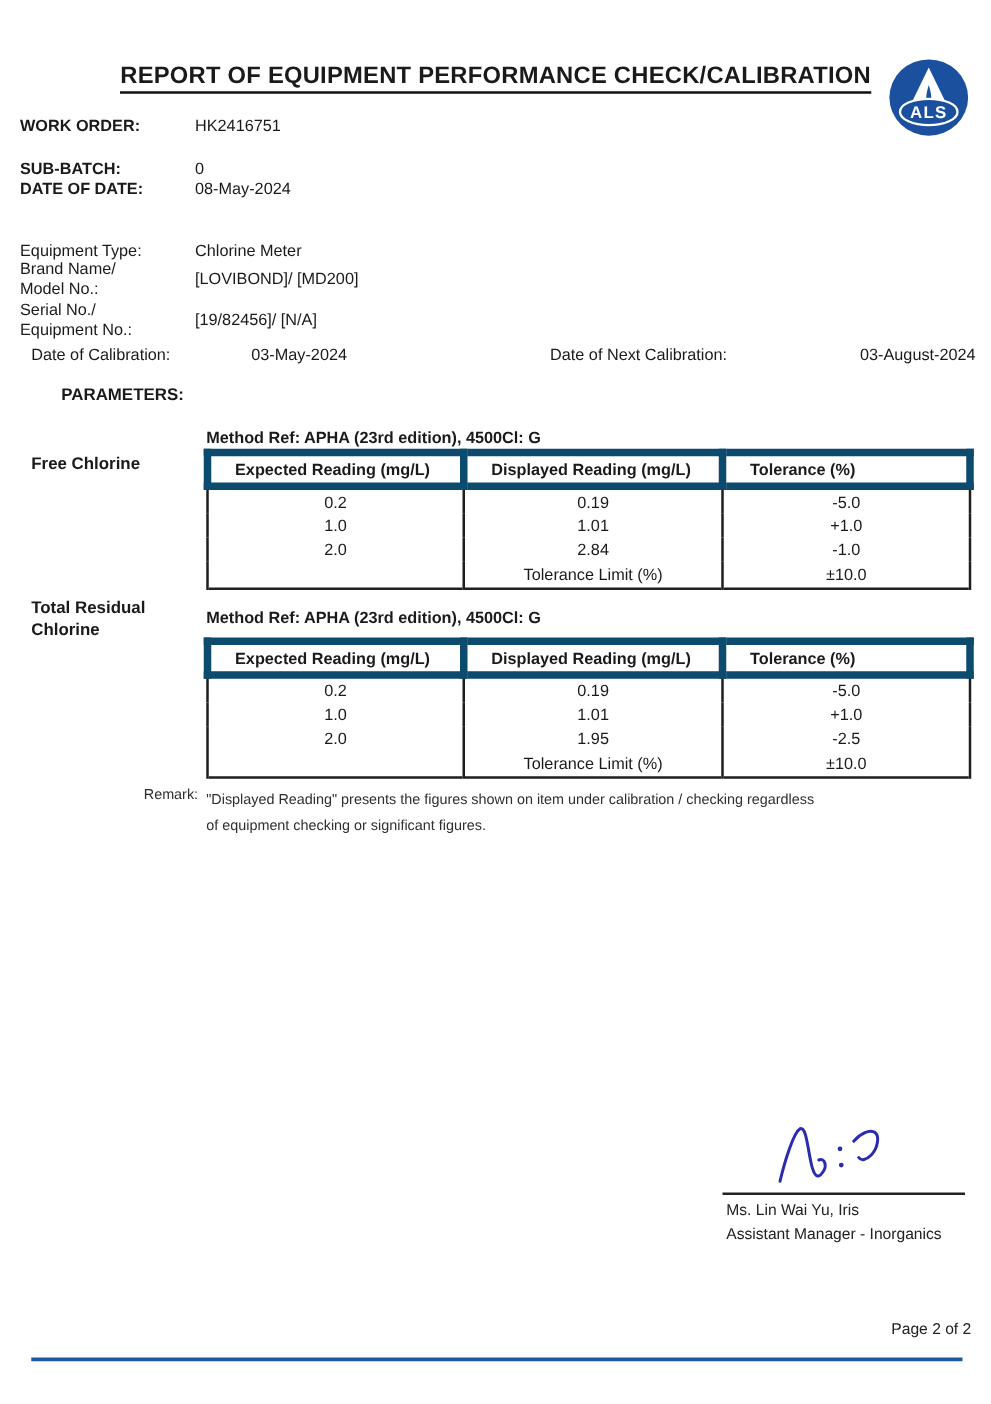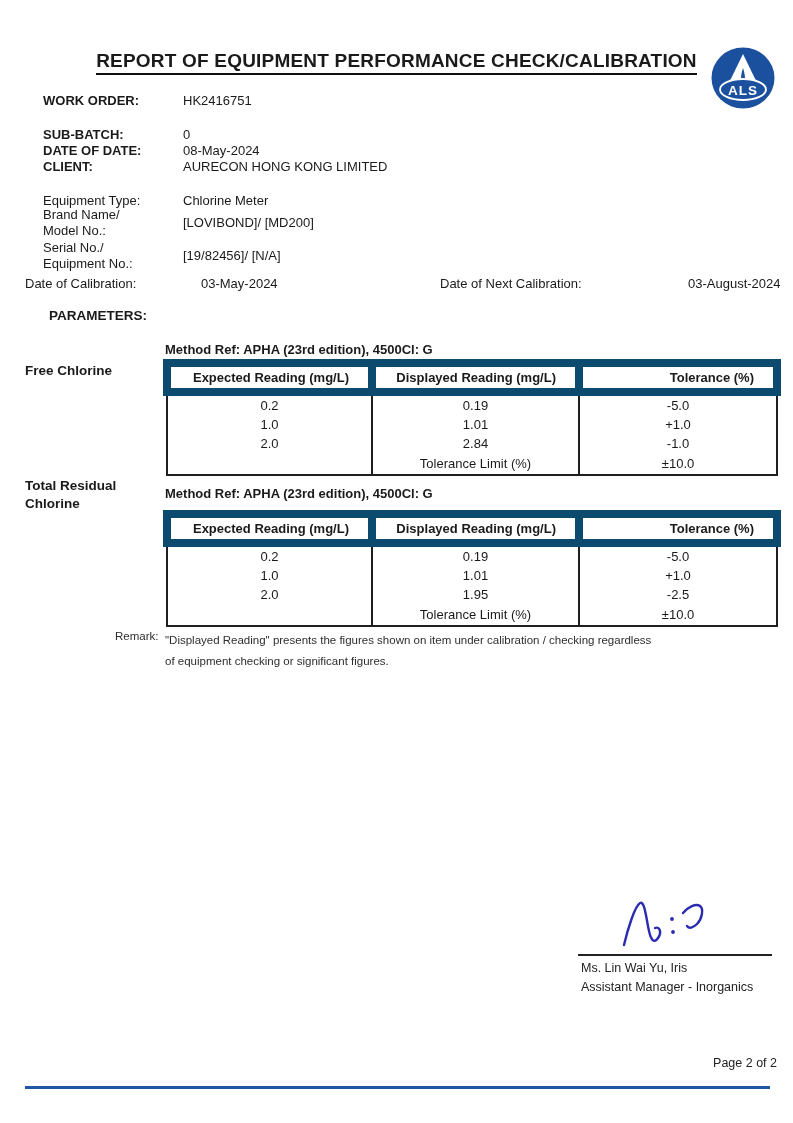--- a/index.html
+++ b/index.html
@@ -17,21 +17,21 @@
   .title-wrap { top:50px; left:0; width:100%; text-align:center; }
   .title {
     display:inline-block;
     font-size:19px; font-weight:bold; letter-spacing:0.2px;
     border-bottom:2.5px solid #111;
     padding-bottom:1px;
     white-space:nowrap;
   }
 
   
-  .row { display:flex; left:43px; font-size:13px; line-height:16px;justify-content:center; }
+  .row { display:flex; left:16px; font-size:13px; line-height:16px;justify-content:center; }
   .row .lbl { width:140px; flex:0 0 140px; }
   .bold { font-weight:bold; }
   .val { white-space:nowrap; }
   .two-line .lbl { line-height:16px; }
   .center-val { display:flex; align-items:center; }
 
   .cal-row { display:flex; left:25px; font-size:13px; }
   .cal-row .c1 { width:140px; flex:0 0 140px; }
   .cal-row .c2 { width:203px; flex:0 0 203px; }
   .cal-row .c3 { width:212px; flex:0 0 212px; }
@@ -40,22 +40,22 @@
   .section-name { font-size:13.5px; font-weight:bold; line-height:18px; width:135px; }
   .method-ref { font-size:13px; font-weight:bold; white-space:nowrap; }
 
   
   table.cal {
     border-collapse:collapse; table-layout:fixed;
     width:610px; font-size:13px; color:#1a1a1a;
     border:2px solid #1f1f1f;
   }
   table.cal th {
-    border:8px solid #0c4a6e;
-    font-weight:bold; height:21px; padding:0 19px; text-align:right;
+    border:6px solid #0c4a6e;
+    font-weight:bold; height:21px; padding:0 19px; text-align:left;
     font-size:13px;
   }
   table.cal td {
     border-left:2px solid #1f1f1f; border-right:2px solid #1f1f1f;
     border-top:none; border-bottom:none;
     text-align:center; height:19px; padding:0 4px;
   }
   table.cal tr.foot td { height:21px; }
 
   
@@ -96,24 +96,20 @@
   </div>
 
   <div class="abs row" style="top:127px;">
     <span class="lbl bold">SUB-BATCH:</span>
     <span class="val">0</span>
   </div>
   <div class="abs row" style="top:143px;">
     <span class="lbl bold">DATE OF DATE:</span>
     <span class="val">08-May-2024</span>
   </div>
-  <div class="abs row" style="top:159px;">
-    <span class="lbl bold">CLIENT:</span>
-    <span class="val">AURECON HONG KONG LIMITED</span>
-  </div>
 
   <div class="abs row" style="top:193px;">
     <span class="lbl">Equipment Type:</span>
     <span class="val">Chlorine Meter</span>
   </div>
 
   <div class="abs row two-line" style="top:207px;">
     <span class="lbl">
       <span style="display:block;">Brand Name/</span>
       <span style="display:block;">Model No.:</span>

